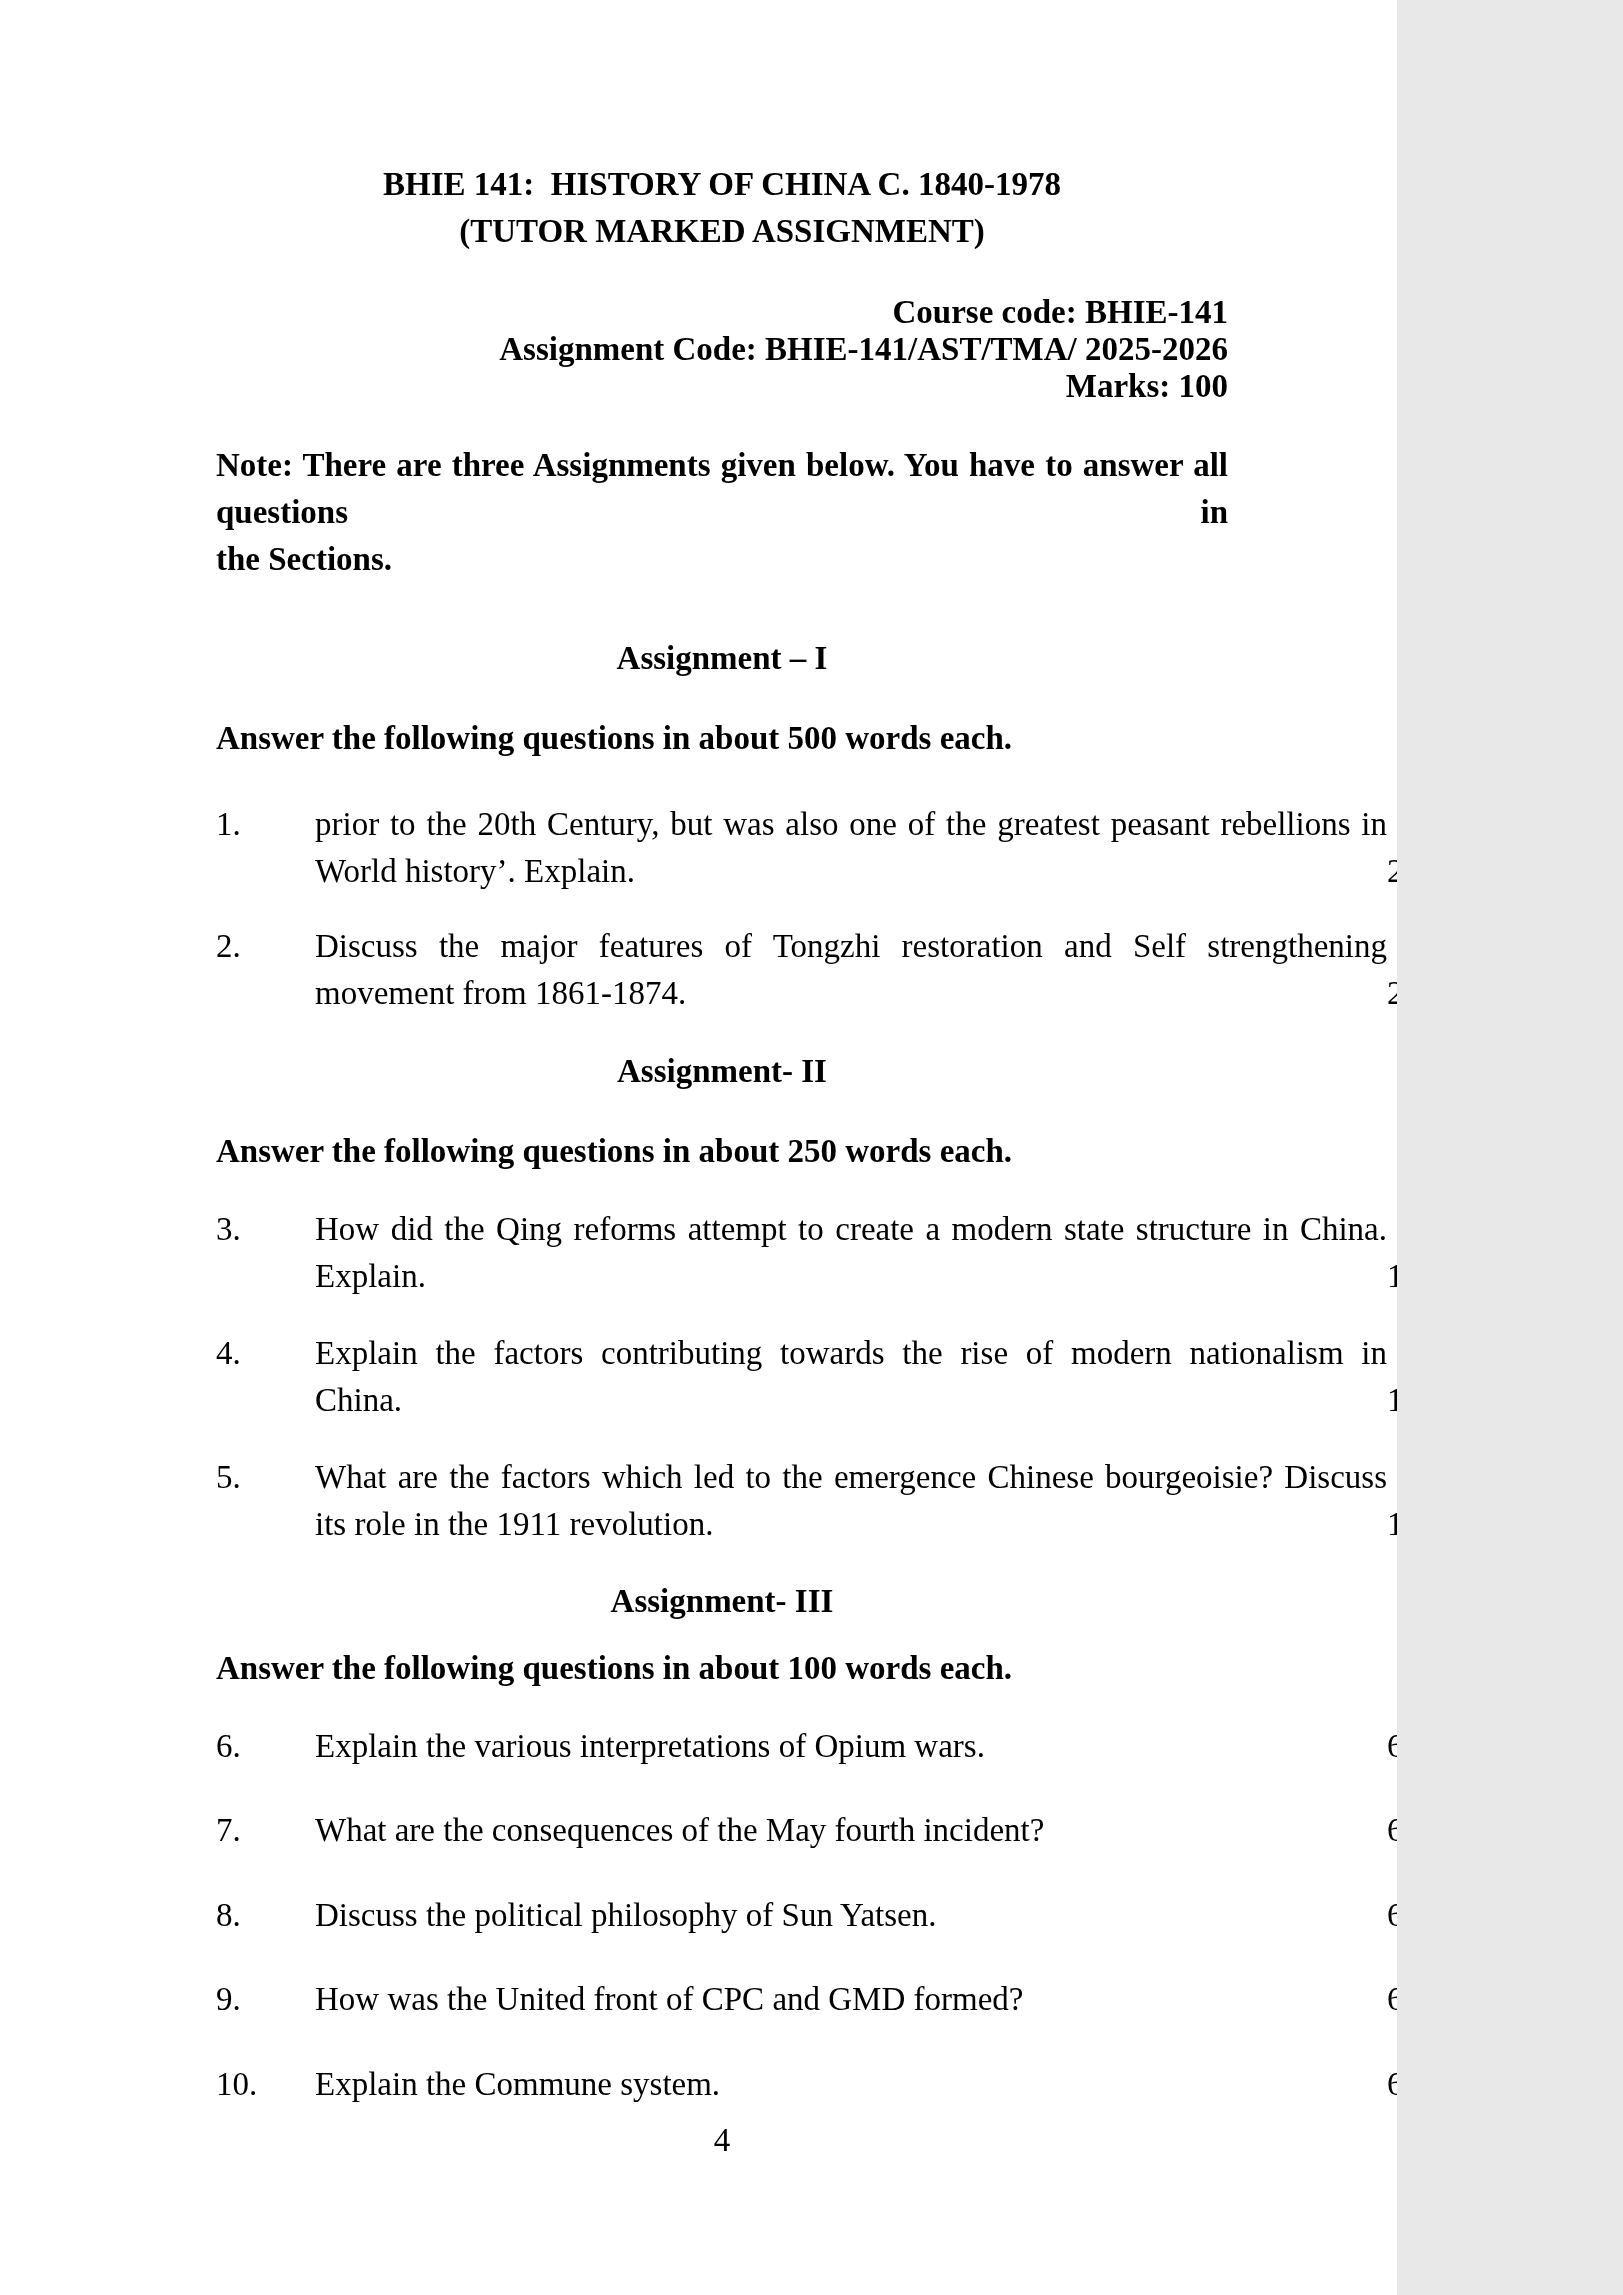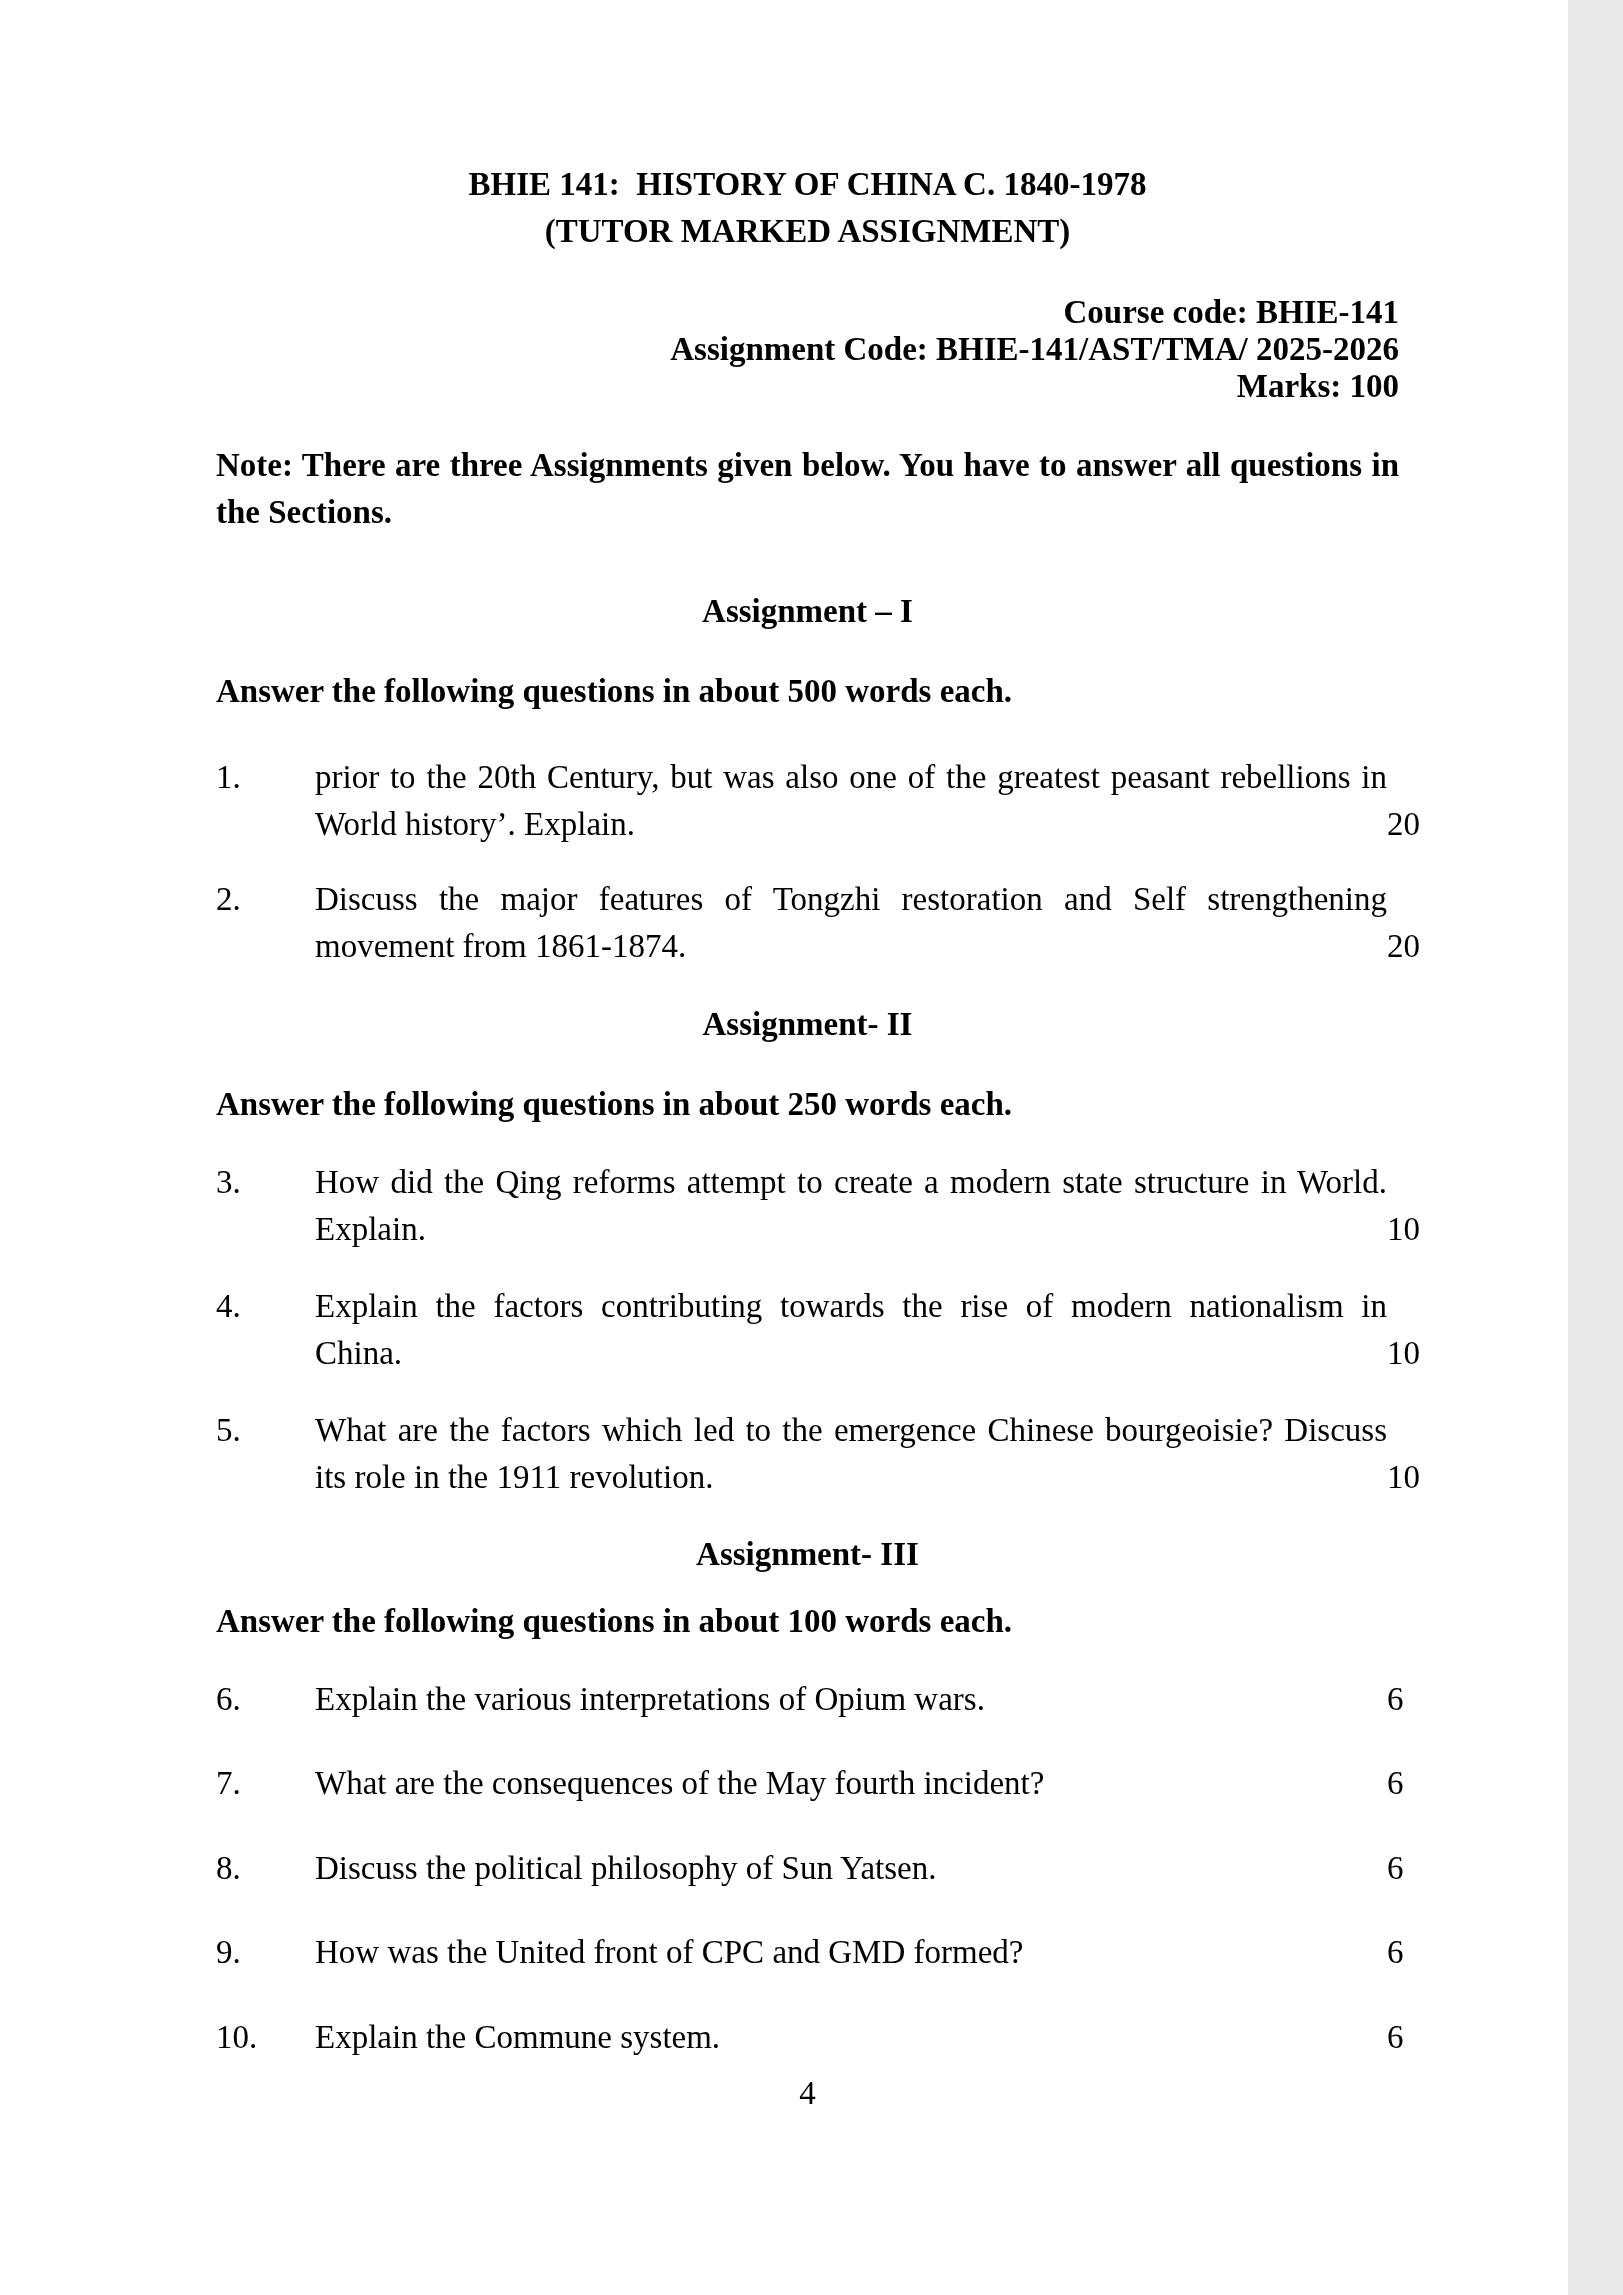--- a/index.html
+++ b/index.html
@@ -2,21 +2,21 @@
 <html style="font-size:10.5px"><head>
 <meta charset="utf-8">
 <style>
   html, body {
     margin: 0;
     padding: 0;
     background: #e8e8e8;
   }
   .page {
     position: relative;
-    width: 1568px;
+    width: 1397px;
     height: 2295px;
     background: #ffffff;
     color: #000000;
     font-family: "Liberation Serif", "DejaVu Serif", serif;
     font-size: 33px;
     line-height: 47px;
     box-sizing: border-box;
     padding: 161px 169px 0 216px;
     overflow: hidden;
   }
@@ -118,21 +118,21 @@
     <div class="qmark">20</div>
   </div>
 
   <div class="section-heading h2-margin">Assignment- II</div>
 
   <div class="instruction i2-margin">Answer the following questions in about 250 words each.</div>
 
   <div class="question mt48">
     <div class="qnum">3.</div>
     <div class="qbody">
-      <div class="stretch">How did the Qing reforms attempt to create a modern state structure in World.</div>
+      <div class="stretch">How did the Qing reforms attempt to create a modern state structure in China.</div>
       <div>Explain.</div>
     </div>
     <div class="qmark">10</div>
   </div>
 
   <div class="question mt46">
     <div class="qnum">4.</div>
     <div class="qbody">
       <div class="stretch">Explain the factors contributing towards the rise of modern nationalism in</div>
       <div>China.</div>

